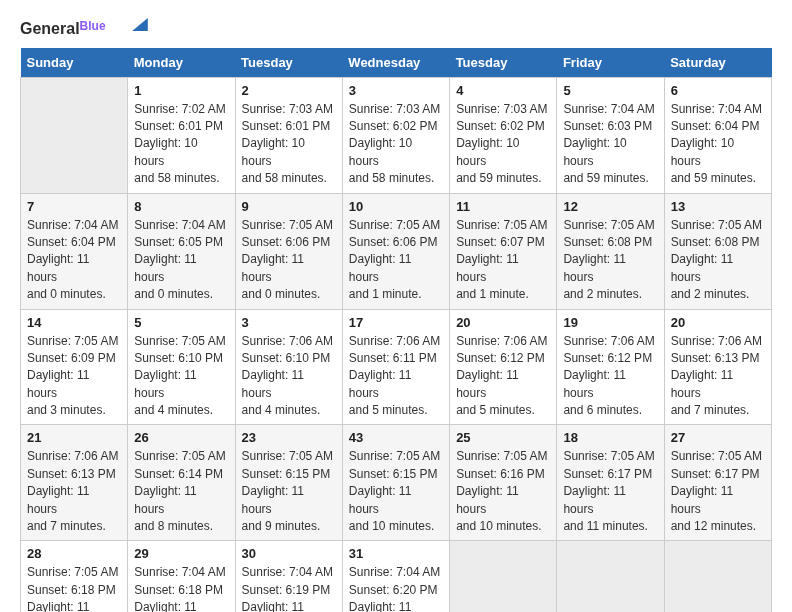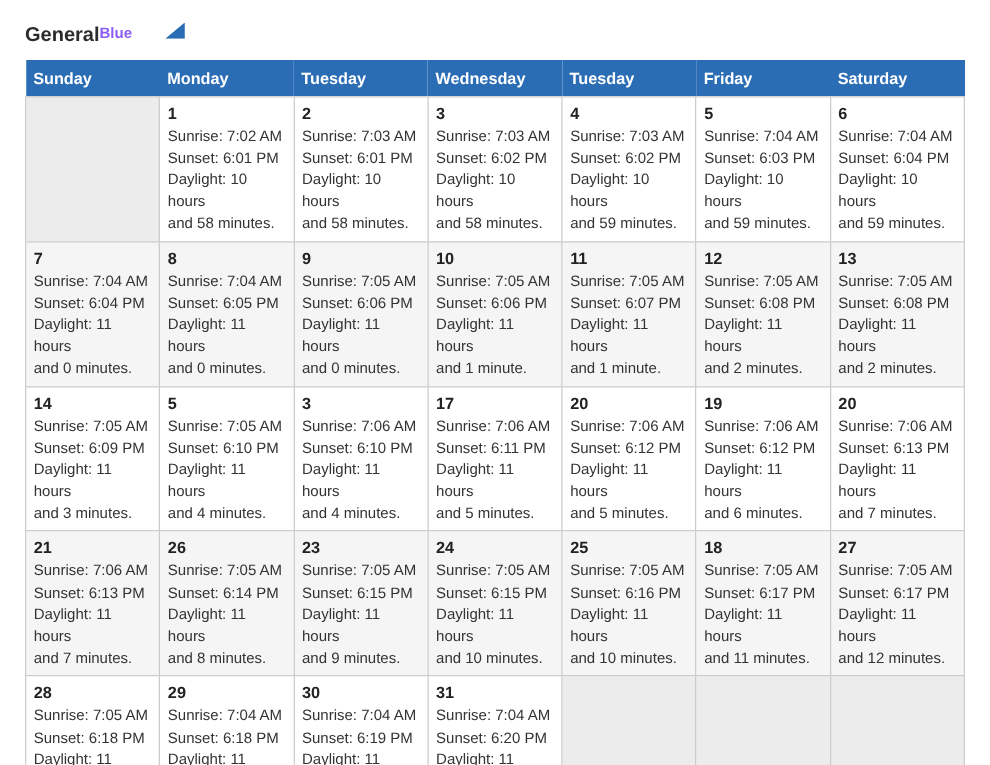--- a/index.html
+++ b/index.html
@@ -271,21 +271,21 @@
 and 8 minutes.</div>
         </td>
         <td>
           <div class="day-number">23</div>
           <div class="day-info" style="white-space: pre-line;">Sunrise: 7:05 AM
 Sunset: 6:15 PM
 Daylight: 11 hours
 and 9 minutes.</div>
         </td>
         <td>
-          <div class="day-number">24</div>
+          <div class="day-number">43</div>
           <div class="day-info" style="white-space: pre-line;">Sunrise: 7:05 AM
 Sunset: 6:15 PM
 Daylight: 11 hours
 and 10 minutes.</div>
         </td>
         <td>
           <div class="day-number">25</div>
           <div class="day-info" style="white-space: pre-line;">Sunrise: 7:05 AM
 Sunset: 6:16 PM
 Daylight: 11 hours

